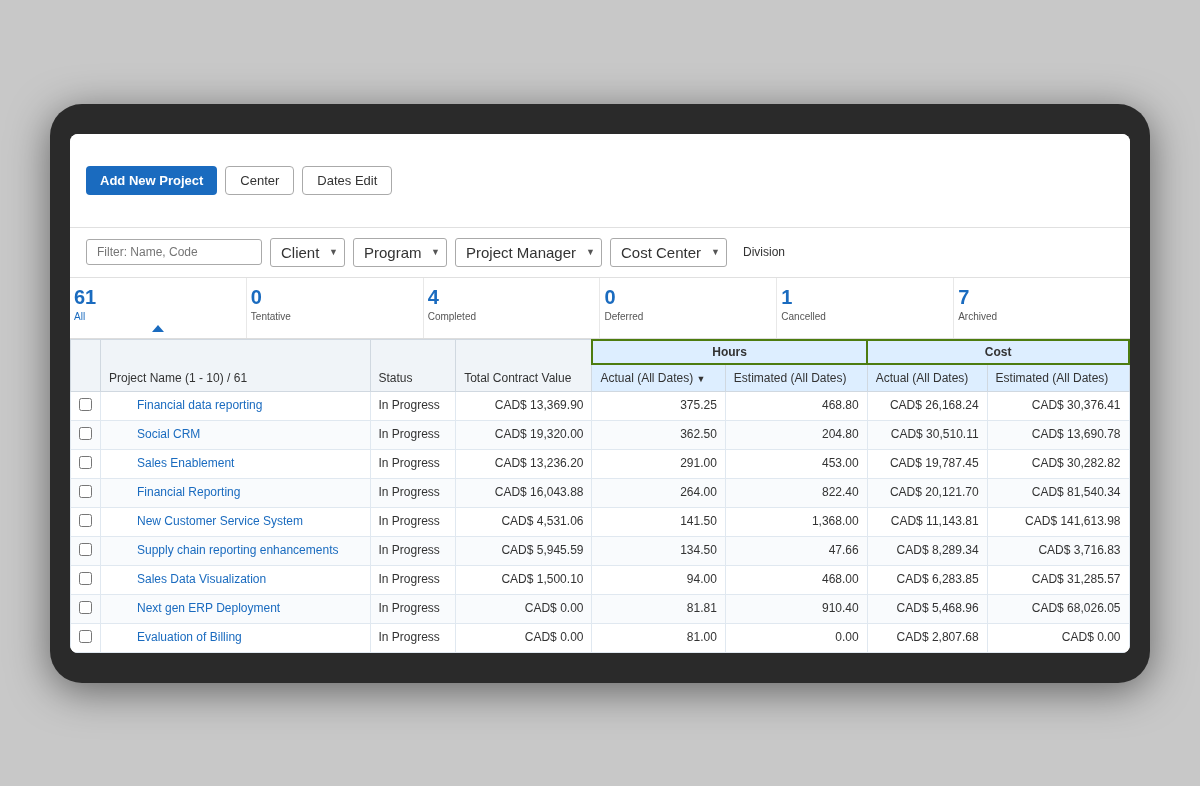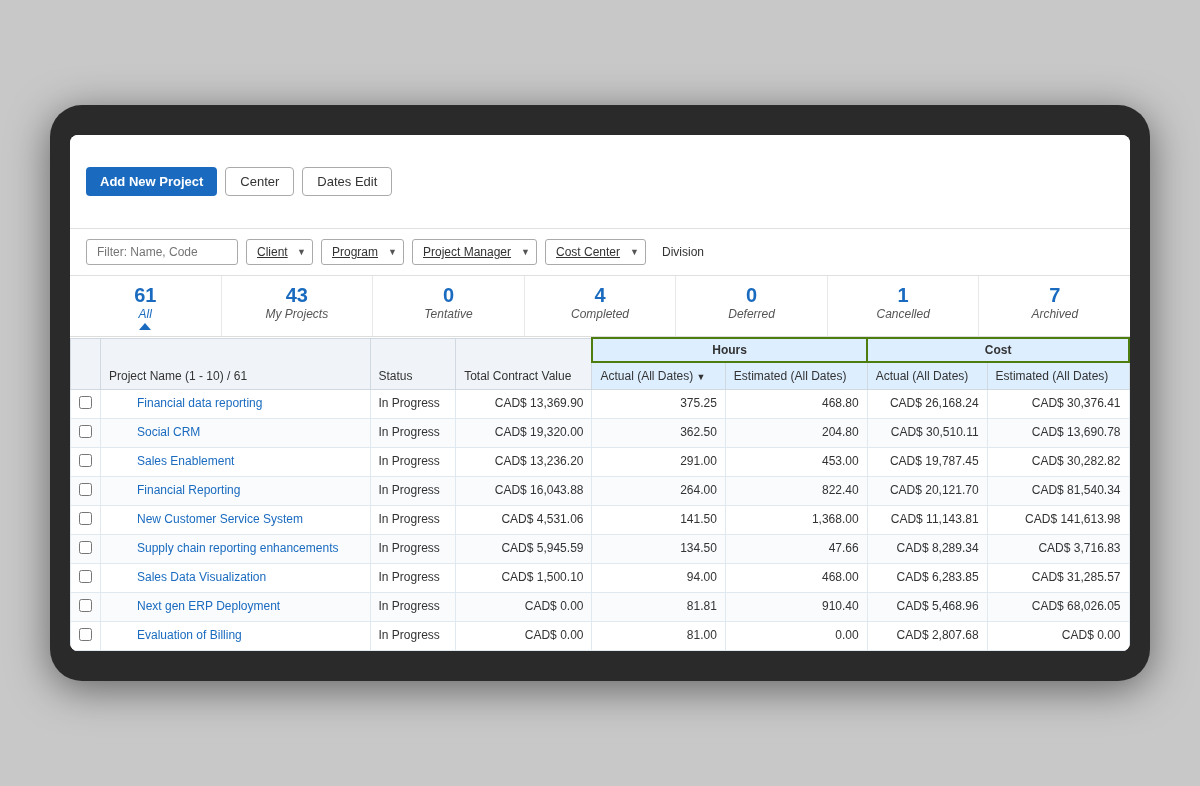--- a/index.html
+++ b/index.html
@@ -58,34 +58,33 @@
       align-items: center;
       gap: 8px;
       border-bottom: 1px solid #e0e0e0;
     }
     .filter-input {
       border: 1px solid #aaa;
       border-radius: 3px;
       padding: 5px 10px;
       font-size: 12px;
       color: #888;
-      width: 152px;
+      width: 176px;
     }
     .filter-select {
       border: 1px solid #aaa;
       border-radius: 3px;
       padding: 5px 10px;
-      font-size: 12px;
+      font-size: 15px;
       color: #333;
       background: #fff;
       cursor: pointer;
       appearance: none;
       padding-right: 24px;
       position: relative;
-      text-decoration: underline;
     }
     .select-wrap {
       position: relative;
       display: inline-block;
     }
     .select-wrap::after {
       content: '▼';
       font-size: 9px;
       color: #555;
       position: absolute;
@@ -99,36 +98,34 @@
       color: #333;
       padding: 5px 8px;
     }
     .stats-row {
       display: flex;
       border-bottom: 1px solid #ddd;
       background: #fff;
     }
     .stat-item {
       flex: 1;
-      text-align: center;
-      padding: 8px 16px 6px;
+      padding: 8px 4px 6px;
       border-right: 1px solid #e8e8e8;
       cursor: pointer;
     }
     .stat-item:last-child { border-right: none; }
     .stat-number {
       font-size: 20px;
       font-weight: bold;
       color: #1a6bbf;
       display: block;
     }
     .stat-label {
-      font-size: 12px;
+      font-size: 10px;
       color: #555;
-      font-style: italic;
     }
     .stat-item.active-tab .stat-label {
       color: #1a6bbf;
     }
     .active-indicator {
       width: 0;
       height: 0;
       border-left: 6px solid transparent;
       border-right: 6px solid transparent;
       border-bottom: 7px solid #1a6bbf;
@@ -214,24 +211,20 @@
         </select>
       </div>
       <span class="filter-text">Division</span>
     </div>
 
     <div class="stats-row">
       <div class="stat-item active-tab">
         <span class="stat-number">61</span>
         <span class="stat-label">All</span>
         <div class="active-indicator"></div>
-      </div>
-      <div class="stat-item">
-        <span class="stat-number">43</span>
-        <span class="stat-label">My Projects</span>
       </div>
       <div class="stat-item">
         <span class="stat-number">0</span>
         <span class="stat-label">Tentative</span>
       </div>
       <div class="stat-item">
         <span class="stat-number">4</span>
         <span class="stat-label">Completed</span>
       </div>
       <div class="stat-item">

